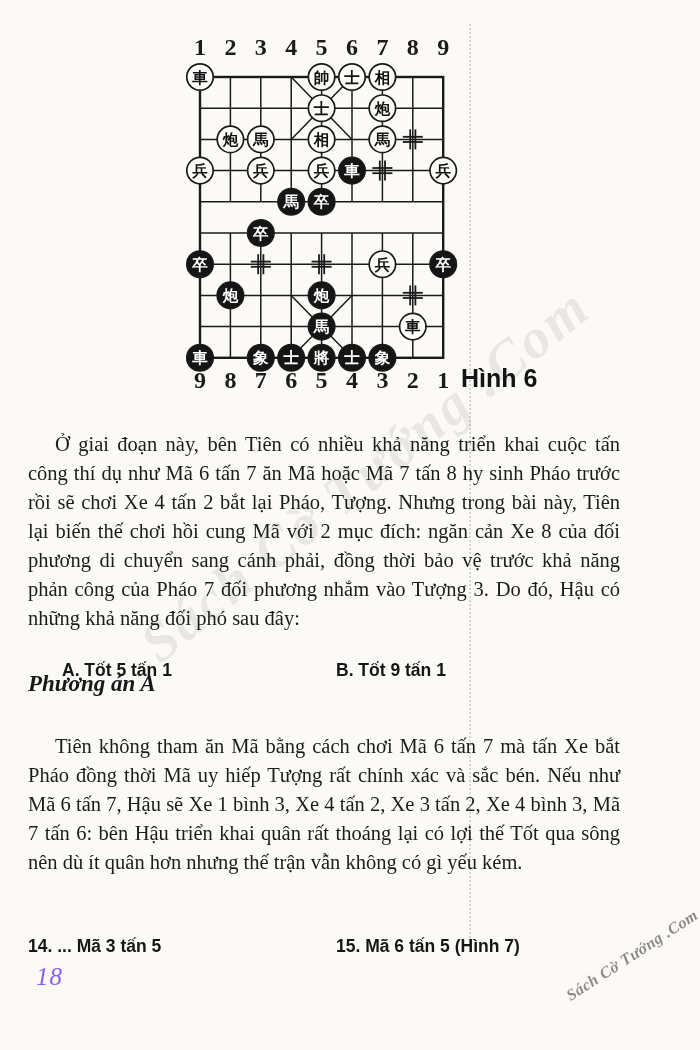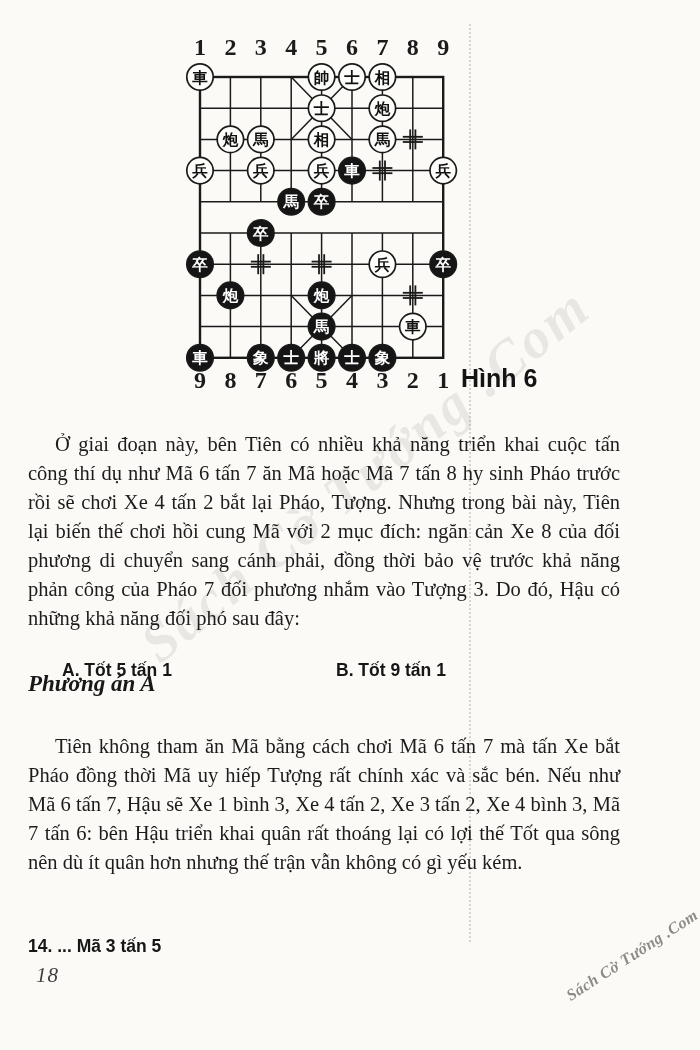--- a/index.html
+++ b/index.html
@@ -25,22 +25,22 @@
   .row2{position:absolute; left:28px; width:592px; height:24px;
     font-family:"Liberation Sans", sans-serif; font-weight:bold; font-size:17.5px; color:#161616;margin-top:20px;}
   .row2 .left{position:absolute; left:0;}
   .row2 .left.ind{left:34px;}
   .row2 .right{position:absolute; left:308px;}
   .opts{top:640px;}
   .mv1{top:711px;}
   .mv2{top:916px;text-decoration:underline;}
   .section-title{position:absolute; left:28px; top:671px; font-size:23px;
     font-weight:bold; font-style:italic; color:#181818;}
-  .page-number{position:absolute; left:36px; top:963px; font-size:21px;
-    font-style:italic; letter-spacing:1px; color:#404040;}
+  .page-number{position:absolute; left:36px; top:963px; font-size:25px;
+    font-style:italic; letter-spacing:1px; color:#8b5cf6;}
   
   .wm-big{position:absolute; left:148px; top:618px; white-space:nowrap;
     font-size:56px; font-weight:bold; font-style:italic; letter-spacing:3px;
     color:rgba(145,135,122,0.16); transform:rotate(-39deg); transform-origin:left center;
     pointer-events:none;}
   .wm-small{position:absolute; left:568px; top:988px; white-space:nowrap;
     font-size:16px; font-weight:bold; font-style:italic; letter-spacing:.5px;
     color:#8d8b88; transform:rotate(-33deg); transform-origin:left center;}
 </style>
 </head>
@@ -269,19 +269,20 @@
     <span class="right">B. Tốt 9 tấn 1</span>
   </div>
 
   <div class="section-title">Phương án A</div>
 
 
   <div class="para p2">Tiên không tham ăn Mã bằng cách chơi Mã 6 tấn 7 mà tấn Xe bắt Pháo đồng thời Mã uy hiếp Tượng rất chính xác và sắc bén. Nếu như Mã 6 tấn 7, Hậu sẽ Xe 1 bình 3, Xe 4 tấn 2, Xe 3 tấn 2, Xe 4 bình 3, Mã 7 tấn 6: bên Hậu triển khai quân rất thoáng lại có lợi thế Tốt qua sông nên dù ít quân hơn nhưng thế trận vẫn không có gì yếu kém.</div>
 
   <div class="row2 mv2">
     <span class="left">14. ... Mã 3 tấn 5</span>
+    <span class="right">15. Mã 6 tấn 5 (Hình 7)</span>
   </div>
 
   <div class="page-number">18</div>
 
   <div class="wm-small">Sách Cờ Tướng .Com</div>
 
 </div>
 
 </body></html>

